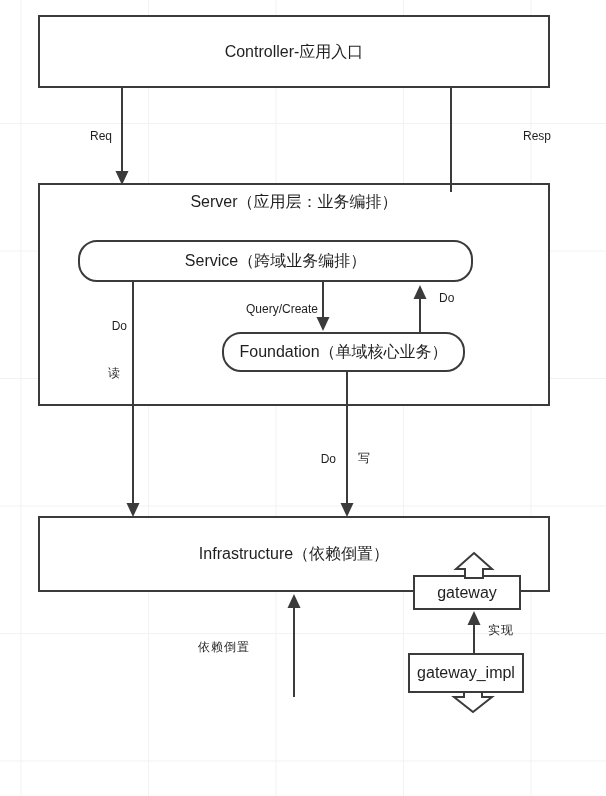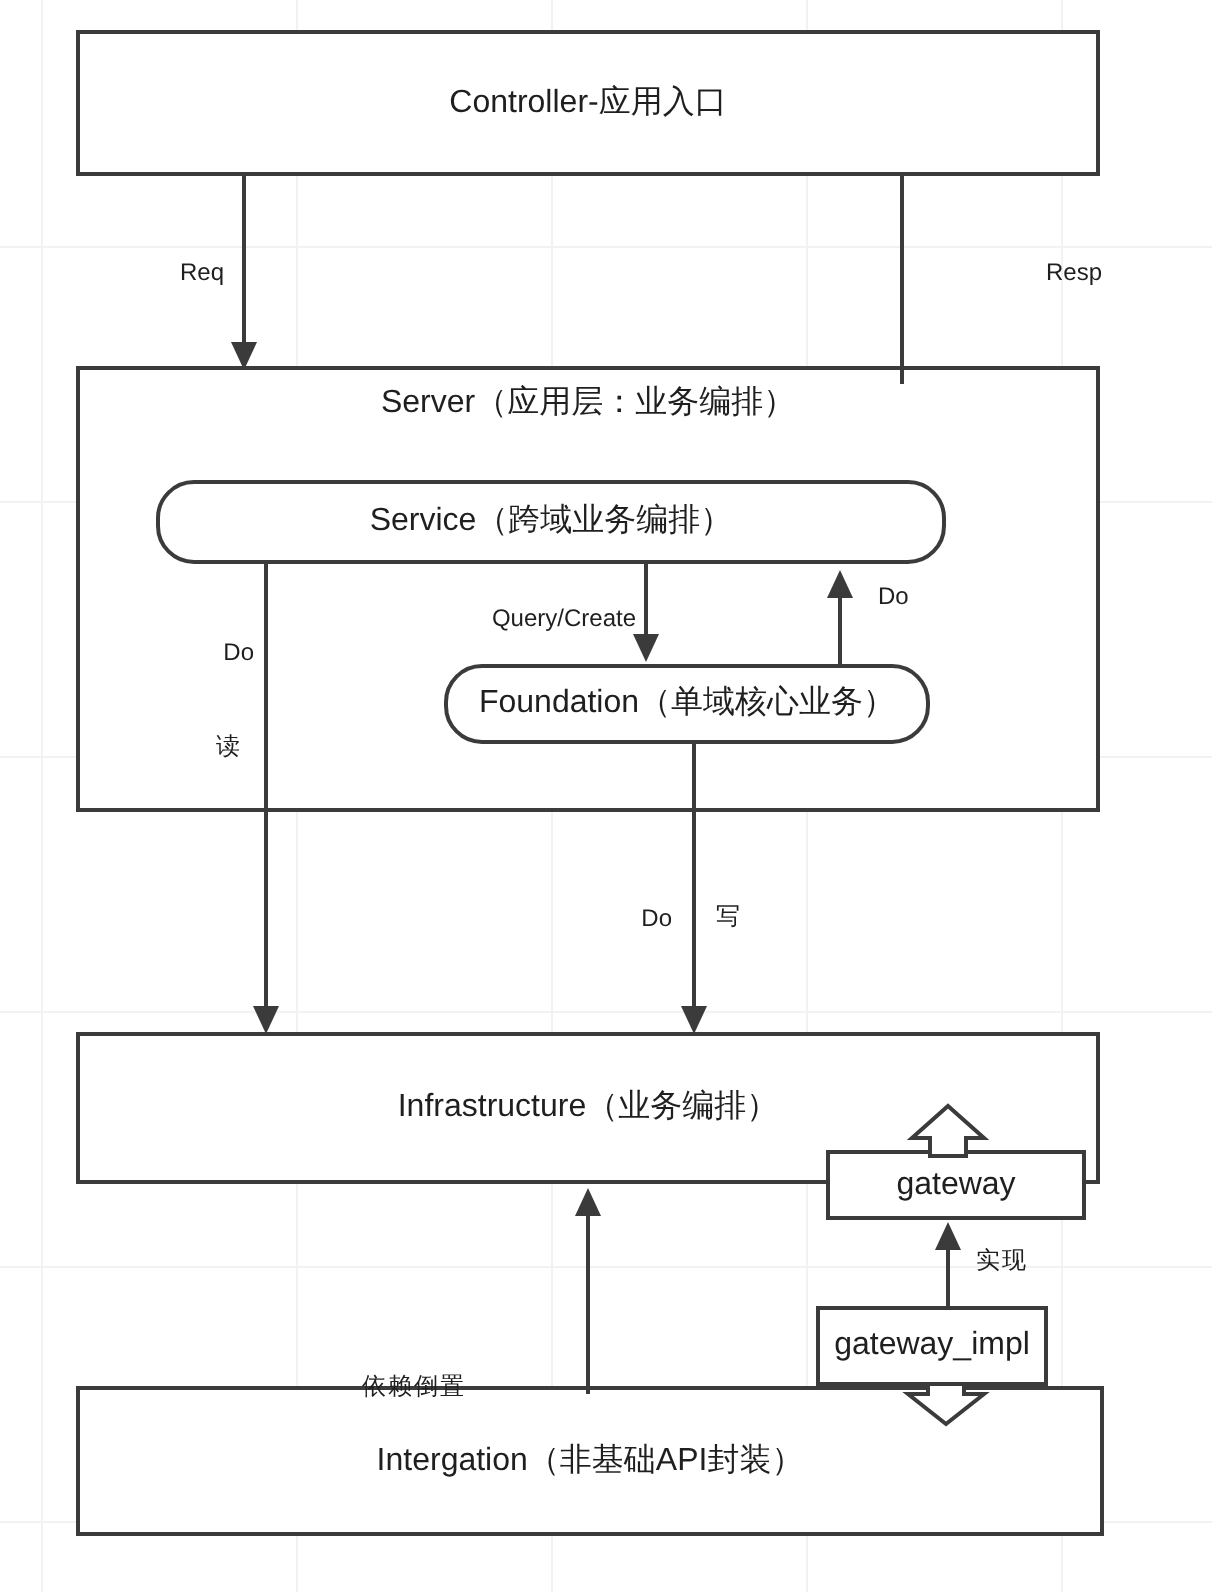--- a/index.html
+++ b/index.html
@@ -31,21 +31,21 @@
     z-index: 1;
   }
   .rounded { border-radius: 19px; }
   #controller    { left: 38px;  top: 15px;  width: 512px; height: 73px; }
   #server        { left: 38px;  top: 183px; width: 512px; height: 223px;
                    align-items: flex-start; padding-top: 7px; }
   #service       { left: 78px;  top: 240px; width: 395px; height: 42px; }
   #foundation    { left: 222px; top: 332px; width: 243px; height: 40px; }
   #infrastructure{ left: 38px;  top: 516px; width: 512px; height: 76px; }
   #integration   { left: 38px;  top: 693px; width: 514px; height: 75px; }
-  #gateway       { left: 413px; top: 575px; width: 130px; height: 35px; z-index: 3; }
+  #gateway       { left: 413px; top: 575px; width: 108px; height: 35px; z-index: 3; }
   #gateway-impl  { left: 408px; top: 653px; width: 116px; height: 40px; z-index: 3; }
   svg.connectors {
     position: absolute;
     left: 0; top: 0;
     pointer-events: none;
     z-index: 2;
   }
   svg.connectors-top { z-index: 4; }
   .lbl {
     position: absolute;
@@ -56,21 +56,21 @@
   }
   .lbl.right { text-align: right; }
   #lbl-req       { left: 70px;  top: 130px; width: 42px; }
   #lbl-resp      { left: 480px; top: 130px; margin-left: 43px; }
   #lbl-do-read   { left: 96px;  top: 320px; width: 31px; }
   #lbl-read      { left: 95px;  top: 367px; width: 25px; }
   #lbl-query     { left: 212px; top: 303px; width: 106px; }
   #lbl-do-up     { left: 439px; top: 292px; }
   #lbl-do-write  { left: 303px; top: 453px; width: 33px; }
   #lbl-write     { left: 358px; top: 452px; }
-  #lbl-depinv    { left: 181px; top: 641px; letter-spacing: 1px; margin-top: 46px; }
+  #lbl-depinv    { left: 198px; top: 641px; letter-spacing: 1px; }
   #lbl-impl      { left: 488px; top: 624px; letter-spacing: 1px; }
 </style>
 </head>
 <body>
 
 <div class="canvas">
 
   <div class="box" id="controller">
     <span>Controller-应用入口</span>
   </div>
@@ -81,26 +81,23 @@
 
   <div class="box rounded" id="service">
     <span>Service（跨域业务编排）</span>
   </div>
 
   <div class="box rounded" id="foundation">
     <span>Foundation（单域核心业务）</span>
   </div>
 
   <div class="box" id="infrastructure">
-    <span>Infrastructure（业务编排）</span>
+    <span>Infrastructure（依赖倒置）</span>
   </div>
 
-  <div class="box" id="integration">
-    <span>Intergation（非基础API封装）</span>
-  </div>
 
   <svg class="connectors" width="606" height="796" viewBox="0 0 606 796">
     <g stroke="#3b3b3b" stroke-width="2" fill="none">
       <line x1="122" y1="88" x2="122" y2="172"></line>
       <line x1="451" y1="88" x2="451" y2="192"></line>
       <line x1="133" y1="280" x2="133" y2="504"></line>
       <line x1="323" y1="280" x2="323" y2="318"></line>
       <line x1="420" y1="333" x2="420" y2="298"></line>
       <line x1="347" y1="370" x2="347" y2="504"></line>
       <line x1="294" y1="697" x2="294" y2="607"></line>

